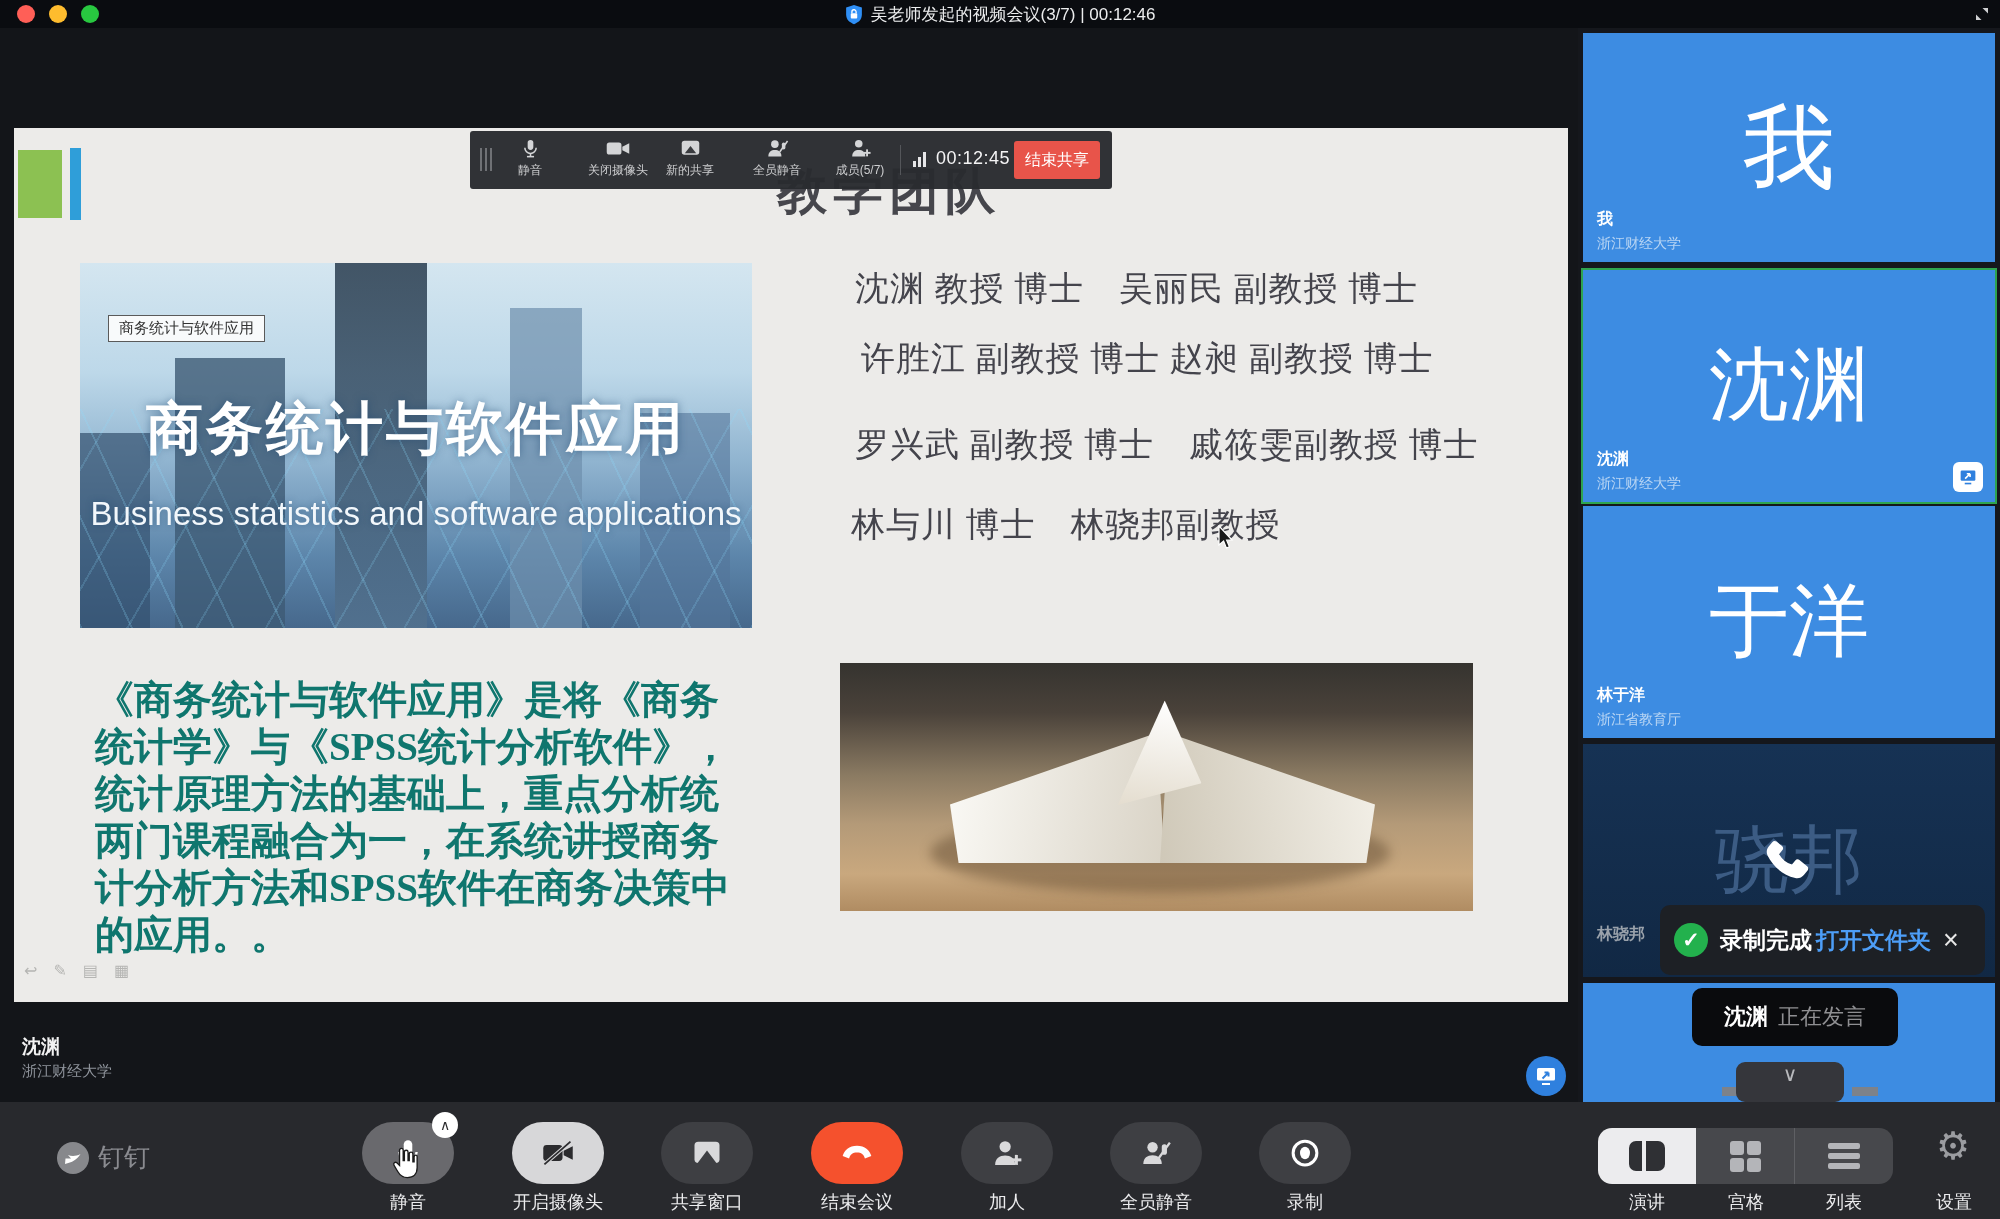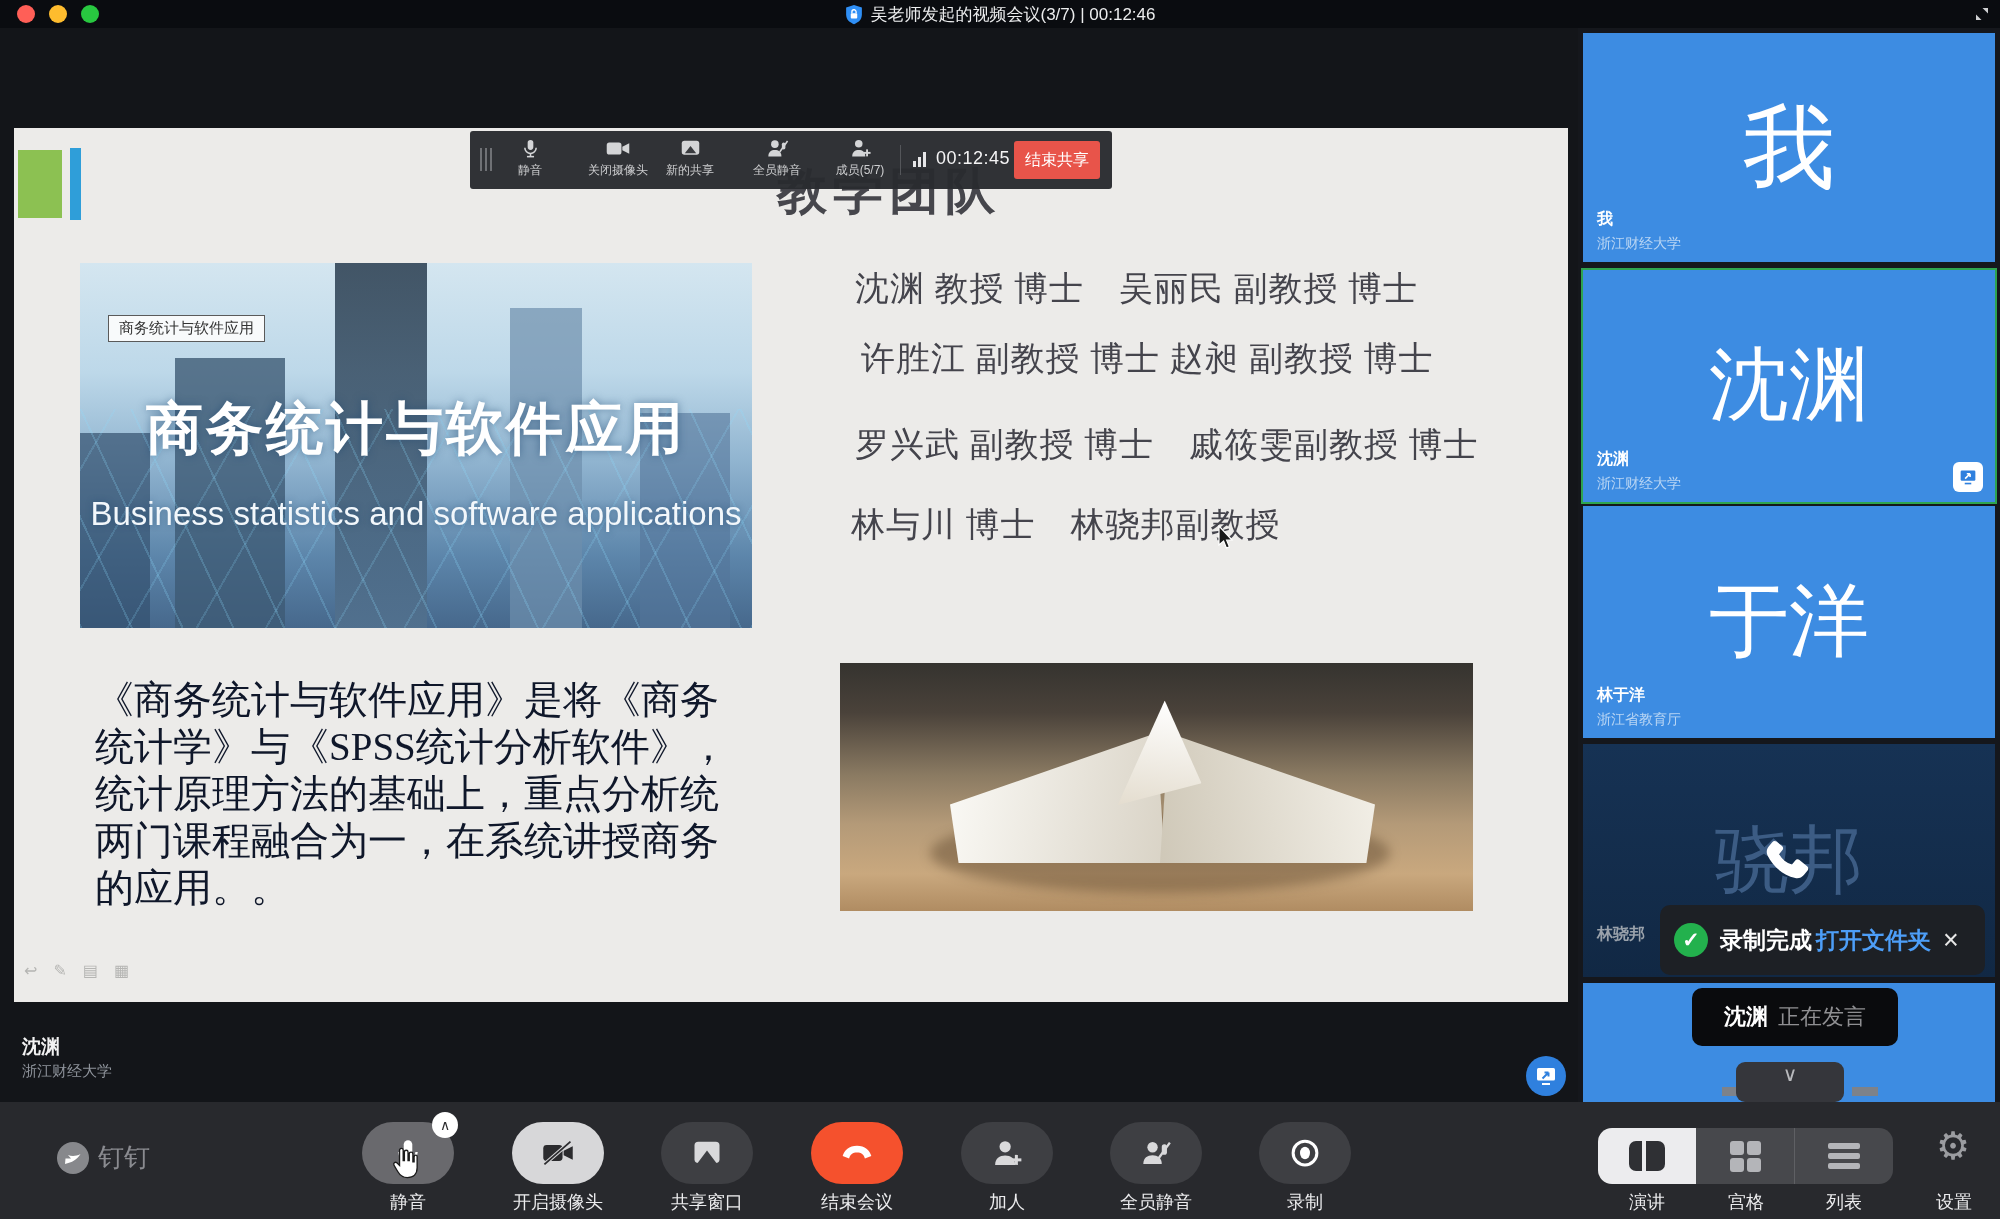--- a/index.html
+++ b/index.html
@@ -45,21 +45,21 @@
              font-weight:300;text-shadow:0 0 6px rgba(30,70,110,.5);}
 
   
   .team{position:absolute;left:841px;top:138px;width:600px;font-family:"Liberation Serif",serif;
         color:#44444c;font-size:34px;}
   .team div{position:absolute;white-space:nowrap;letter-spacing:1px;}
   .team .l0{top:0;}  .team .l1{top:70px;left:6px;} .team .l2{top:156px;left:0px;} .team .l3{top:236px;left:-4px;}
 
   
   .para{position:absolute;left:81px;top:548px;width:700px;font-family:"Liberation Serif",serif;
-        color:#0f172a;font-size:39px;}
+        color:#0f766e;font-size:39px;font-weight:bold;}
   .para div{height:47px;line-height:47px;white-space:nowrap;}
 
   
   .book{position:absolute;left:826px;top:535px;width:633px;height:248px;overflow:hidden;
         background:linear-gradient(180deg,#35332f 0%,#4a423a 20%,#8a7a62 45%,#b49a78 65%,#c9a87e 85%,#b08c62 100%);}
   .book-shadow{position:absolute;left:90px;top:150px;width:460px;height:80px;background:rgba(60,40,20,.35);
                border-radius:50%;filter:blur(6px);}
   .page{position:absolute;background:linear-gradient(100deg,#fbfaf6,#d9d3c6);}
   .page.pl{left:110px;top:70px;width:215px;height:130px;clip-path:polygon(0 55%,96% 0,100% 100%,4% 100%);}
   .page.pr{left:320px;top:70px;width:215px;height:130px;clip-path:polygon(4% 0,100% 55%,96% 100%,0 100%);
@@ -209,20 +209,21 @@
         <div class="l1">许胜江 副教授 博士 赵昶 副教授 博士</div>
         <div class="l2">罗兴武 副教授 博士　戚筱雯副教授 博士</div>
         <div class="l3">林与川 博士　林骁邦副教授</div>
       </div>
 
       <div class="para">
         <div>《商务统计与软件应用》是将《商务</div>
         <div>统计学》与《SPSS统计分析软件》，</div>
         <div>统计原理方法的基础上，重点分析统</div>
         <div>两门课程融合为一，在系统讲授商务</div>
+        <div>计分析方法和SPSS软件在商务决策中</div>
         <div>的应用。。</div>
       </div>
 
       <div class="book">
         <div class="book-shadow"></div>
         <div class="page pl"></div>
         <div class="page pr"></div>
         <div class="page fan"></div>
       </div>
 

